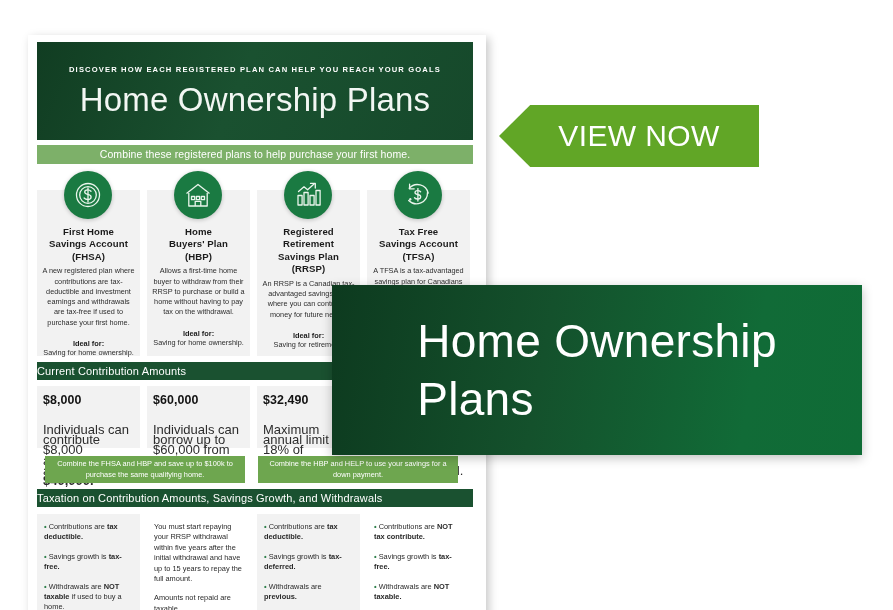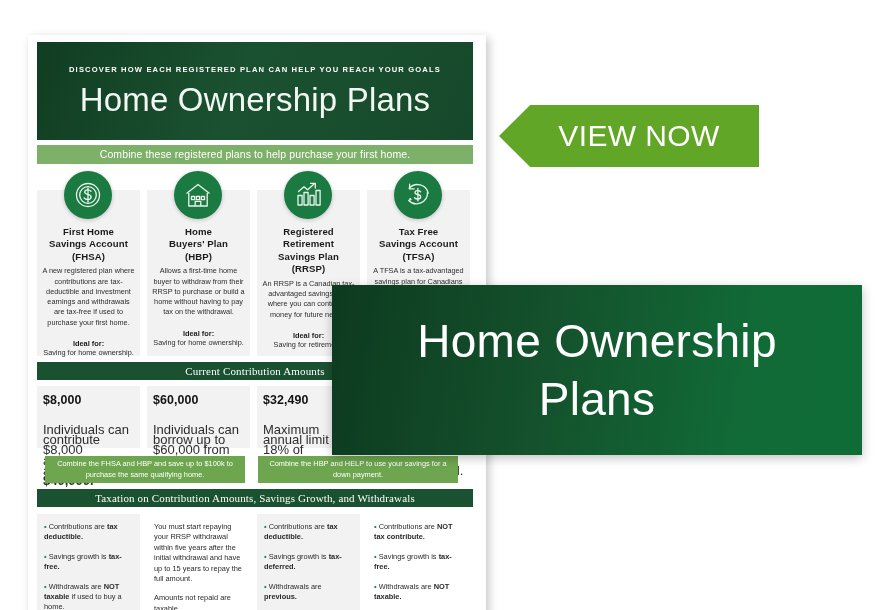--- a/index.html
+++ b/index.html
@@ -148,25 +148,24 @@
   }
 
   
   .band {
     position: relative;
     width: 436px;
     height: 18px;
     background: #1a5130;
     color: #ffffff;
     font-size: 11px;
-    text-align: center;
+    text-align: left;
     line-height: 18px;
     letter-spacing: 0.15px;
     margin-top: 6px;
-    font-family: Liberation Serif, serif;
   }
 
   
   .amounts {
     position: relative;
     margin-top: 6px;
     width: 436px;
     height: 62px;
   }
   .amount-cell {
@@ -278,21 +277,20 @@
     box-shadow: 0 3px 10px rgba(0,0,0,0.25);
     display: flex;
     align-items: center;
     justify-content: center;
   }
   #overlay-title {
     color: #ffffff;
     font-size: 46px;
     font-weight: 300;
     line-height: 58px;
-    text-align: center;
     letter-spacing: 0.3px;
     white-space: pre-line;
   }
 </style>
 </head>
 <body>
 
 <div id="stage">
 
   <div id="doc-page">

